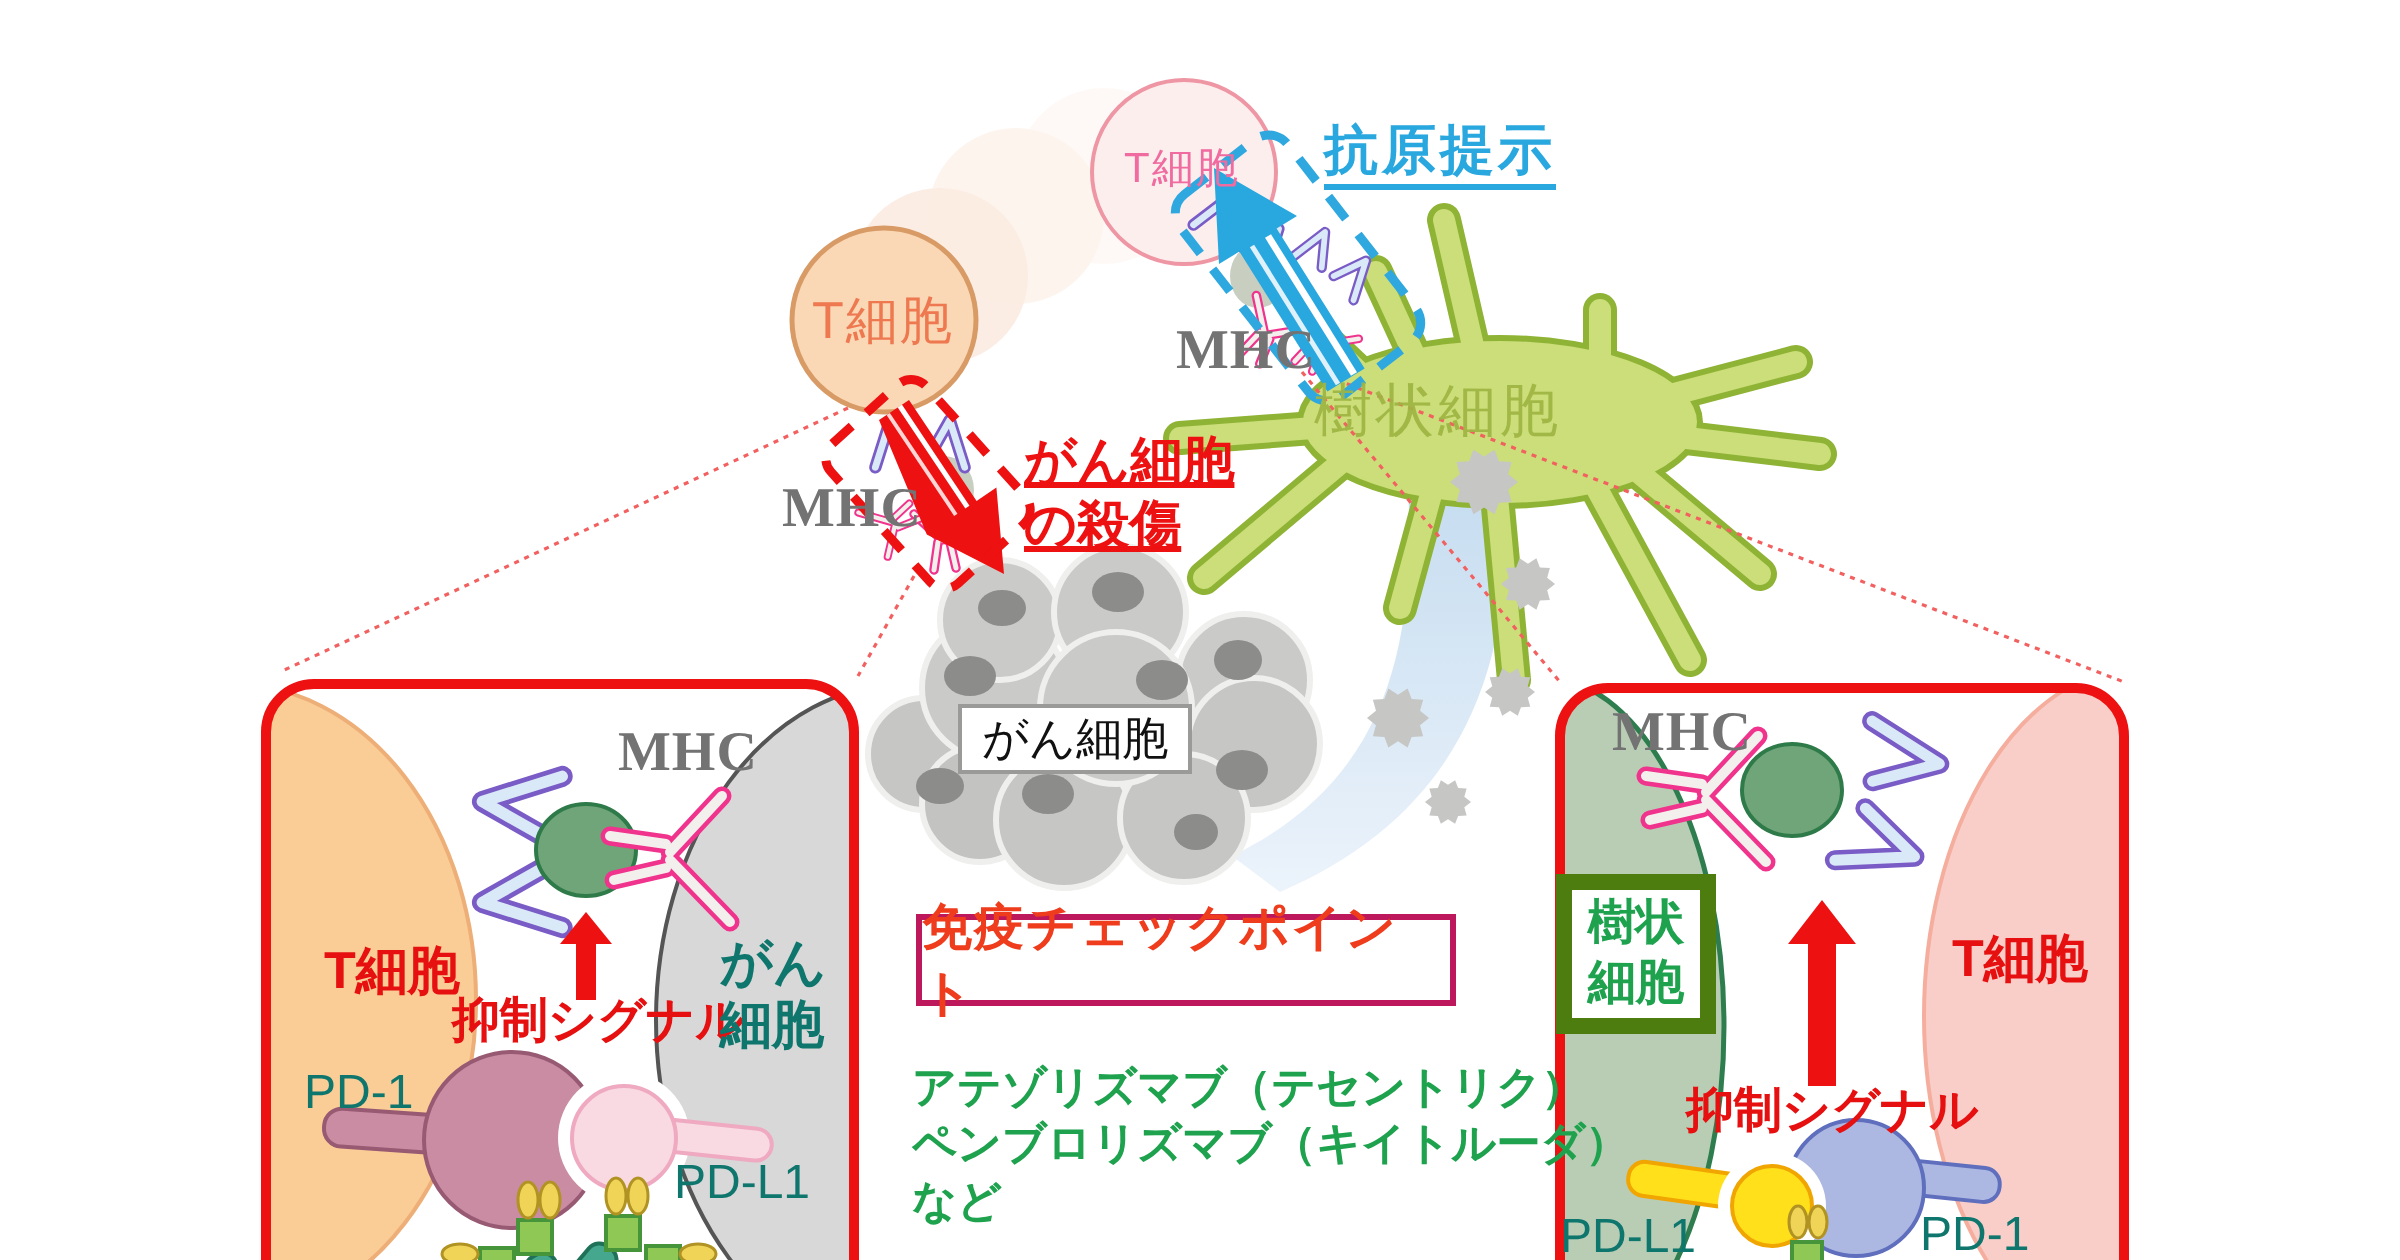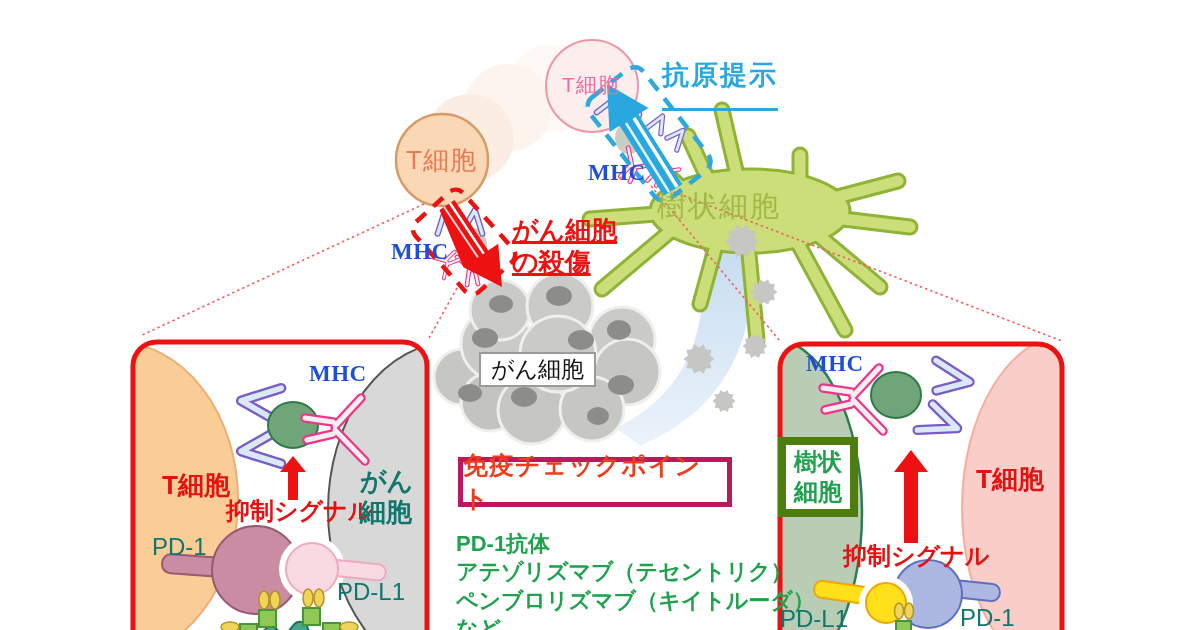--- a/index.html
+++ b/index.html
@@ -1,32 +1,32 @@
 <!DOCTYPE html>
 <html><head>
 <meta charset="utf-8">
 <style>
   html,body{margin:0;padding:0;background:#fff;}
   .stage{position:relative;width:1200px;height:630px;background:#ffffff;overflow:hidden;
          font-family:"Liberation Sans","DejaVu Sans",sans-serif;margin-top:38px;}
   svg{position:absolute;left:0;top:0;}
   .lbl{position:absolute;white-space:pre;line-height:1.15;}
   .mhc{font-family:"Liberation Serif","DejaVu Serif",serif;font-weight:bold;
-       font-size:23px;color:#1d4ed8;letter-spacing:.5px;}
+       font-size:28px;color:#737373;letter-spacing:.5px;}
   .antigen-pres{font-size:27px;font-weight:bold;color:#29a7df;
-                border-bottom:3px solid #29a7df;padding-bottom:17px;letter-spacing:2px;}
+                border-bottom:3px solid #29a7df;padding-bottom:1px;letter-spacing:2px;}
   .tcell-top{font-size:21px;color:#ef6ba0;letter-spacing:1px;}
   .tcell-left{font-size:26px;color:#ee7950;letter-spacing:1px;}
   .dendritic-scene{font-size:29px;color:rgba(158,180,66,.92);letter-spacing:2px;}
   .kill{font-size:26px;font-weight:bold;color:#ee1111;line-height:1.22;}
   .kill span{text-decoration:underline;text-decoration-thickness:2.5px;}
   .cluster-label{font-size:23px;color:#111;background:#fff;border:2px solid #9a9a98;
                  padding:2px 10px 3px;}
   .checkpoint{position:absolute;left:458px;top:419px;width:264px;height:40px;
-              border:5px solid #be185d;color:#ee3c1c;font-size:25px;font-weight:bold;
+              border:3px solid #be185d;color:#ee3c1c;font-size:25px;font-weight:bold;
               display:flex;align-items:center;justify-content:center;letter-spacing:1px;}
   .drugs{position:absolute;left:456px;top:492px;color:#1ea24e;font-weight:bold;
          font-size:22px;line-height:28.4px;}
   .red-b{font-weight:bold;color:#e61010;}
   .blk{color:#0f766e;}
   .dend-tag{position:absolute;left:778px;top:399px;background:#fff;border:8px solid #4d7c0f;
             color:#1ea24e;font-size:24px;font-weight:bold;line-height:1.25;
             padding:2px 8px;text-align:center;}
 </style>
 </head>
@@ -242,21 +242,20 @@
 <div class="lbl tcell-left" style="left:406px;top:108px;">T細胞</div>
 <div class="lbl antigen-pres" style="left:662px;top:22px;">抗原提示</div>
 <div class="lbl mhc" style="left:588px;top:122px;">MHC</div>
 <div class="lbl mhc" style="left:391px;top:201px;">MHC</div>
 <div class="lbl dendritic-scene" style="left:657px;top:152px;text-align:right;">樹状細胞</div>
 <div class="lbl kill" style="left:512px;top:177px;"><span>がん細胞</span><br><span>の殺傷</span></div>
 <div class="lbl cluster-label" style="left:479px;top:314px;">がん細胞</div>
 
 <div class="checkpoint">免疫チェックポイント</div>
 <div class="drugs">
-  <div>PD-1抗体</div>
   <div>アテゾリズマブ（テセントリク）</div>
   <div>ペンブロリズマブ（キイトルーダ）</div>
   <div>など</div>
 </div>
 
 <div class="lbl mhc" style="left:309px;top:323px;">MHC</div>
 <div class="lbl red-b" style="left:162px;top:433px;font-size:26px;">T細胞</div>
 <div class="lbl red-b" style="left:226px;top:459px;font-size:24px;">抑制シグナル</div>
 <div class="lbl blk" style="left:360px;top:428px;font-size:26px;font-weight:bold;line-height:1.2;"><span>がん</span><br><span>細胞</span></div>
 <div class="lbl blk" style="left:152px;top:495px;font-size:24px;">PD-1</div>

